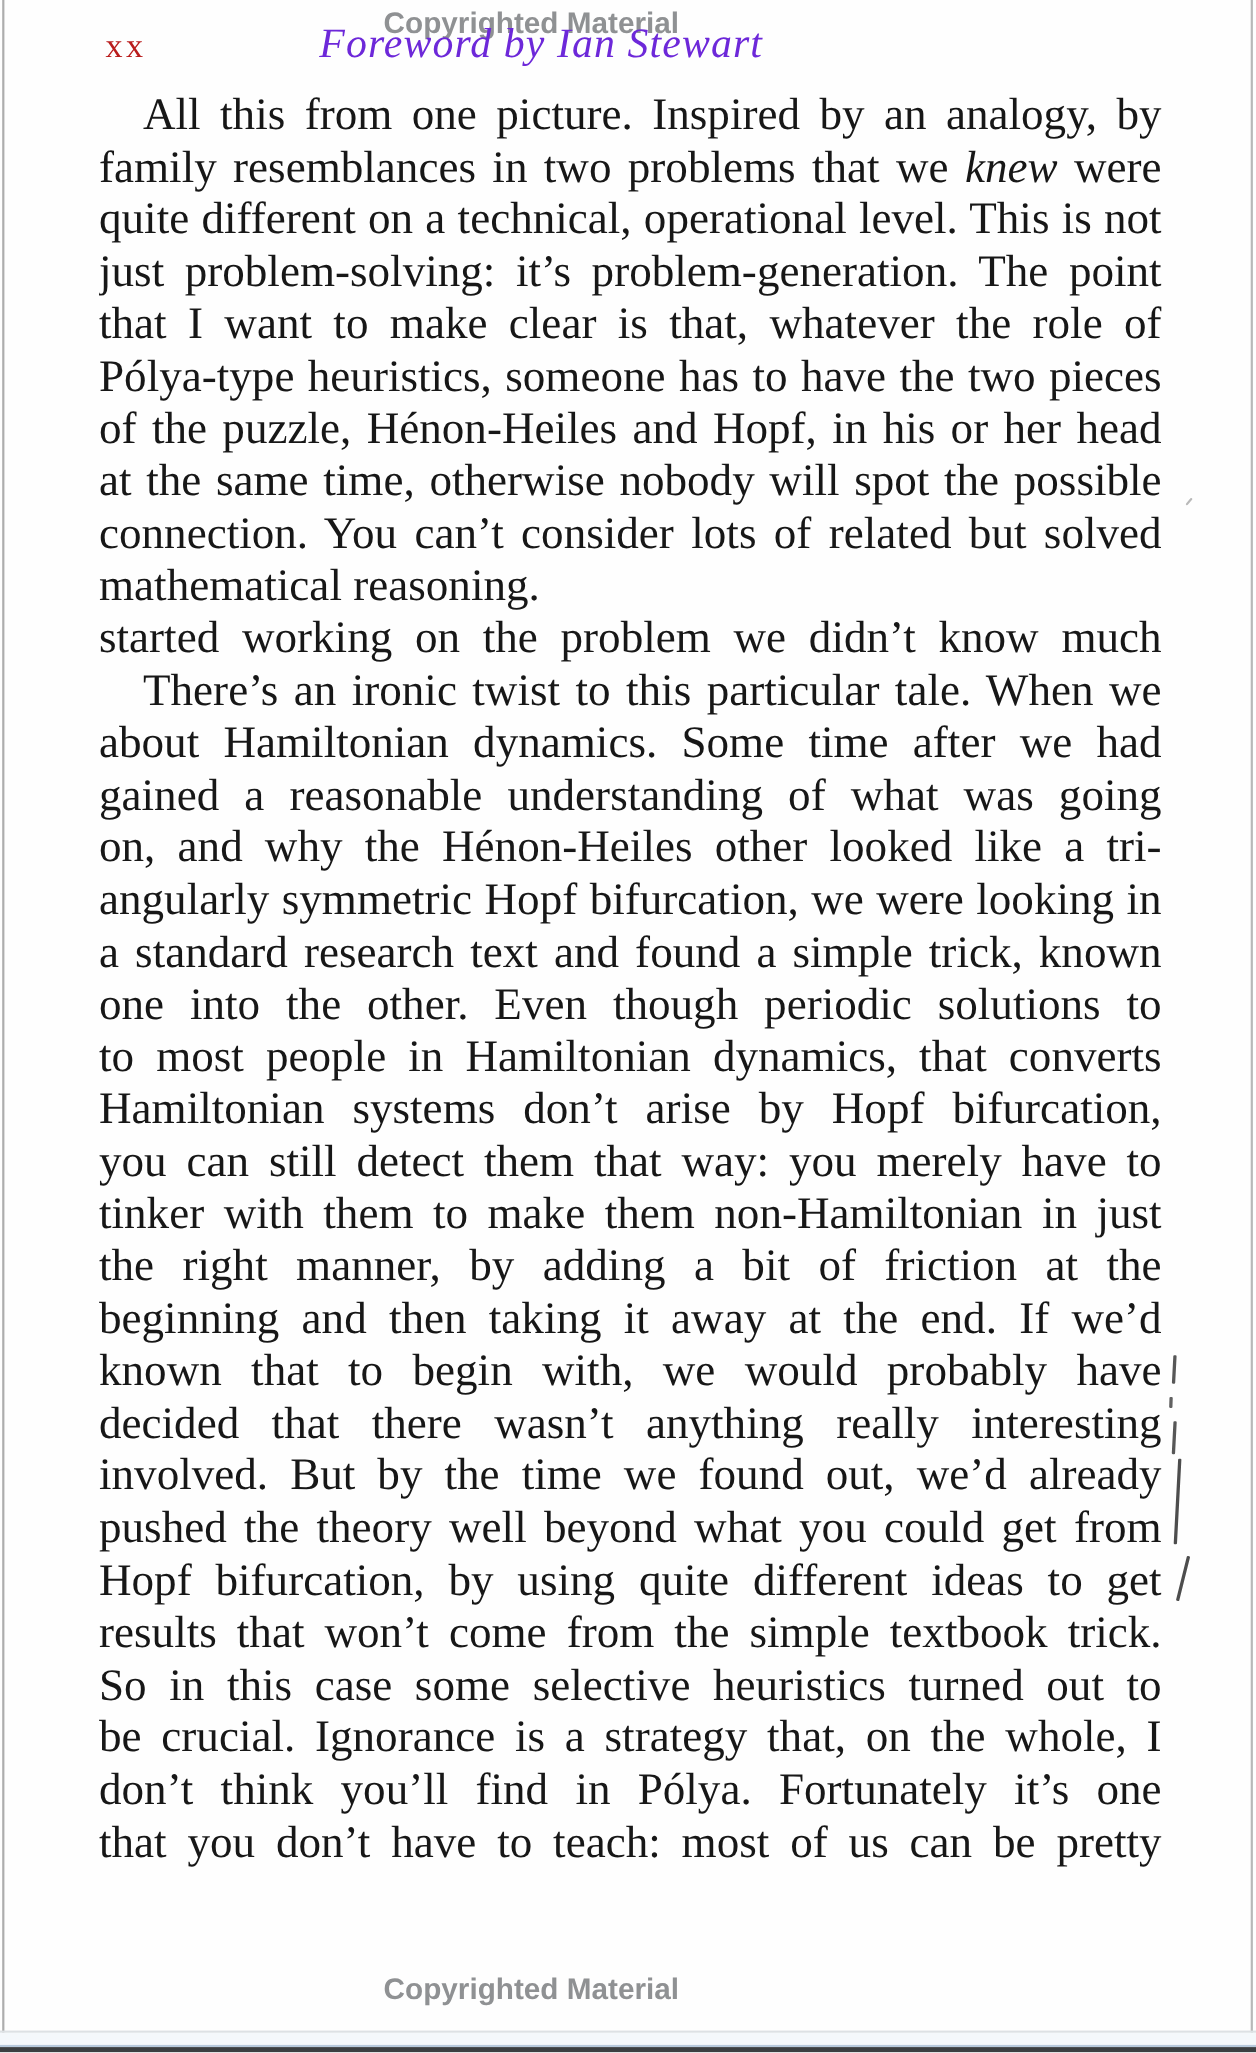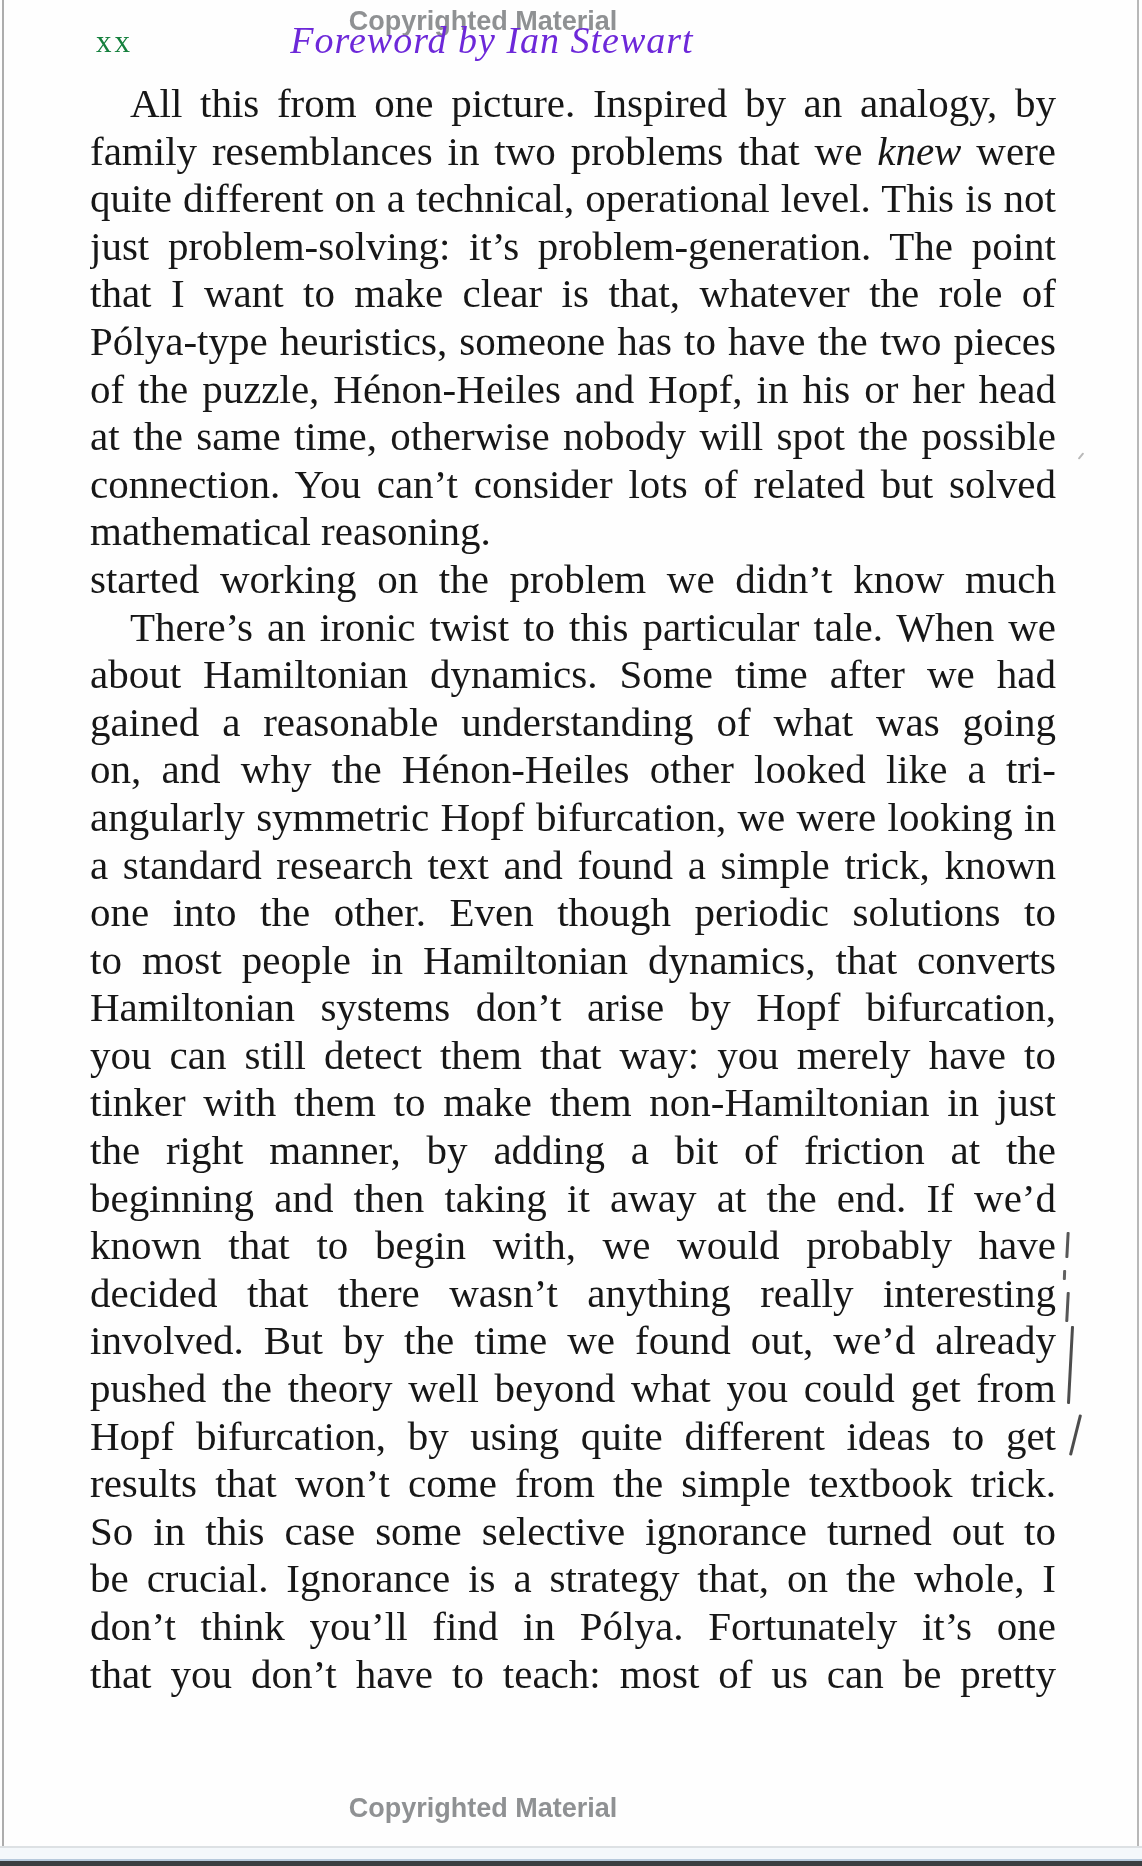--- a/index.html
+++ b/index.html
@@ -22,21 +22,21 @@
     font-size:27px;
     color:#8f9193;
     white-space:nowrap;
     transform:translateX(-50%);
   }
   .watermark.top{left:483px;top:6px;}
   .watermark.bottom{left:483px;top:1793px;}
 
   .page-number{
     position:absolute;left:96px;top:24px;
-    font-size:31px;letter-spacing:3px;color:#15803d;
+    font-size:31px;letter-spacing:3px;color:#b91c1c;
   }
   .header-title{
     position:absolute;left:492px;top:18px;
     transform:translateX(-50%);
     font-style:italic;
     font-size:38px;
     letter-spacing:1px;
     white-space:nowrap;
     color:#6d28d9;
   }
@@ -109,21 +109,21 @@
       <div class="line">you can still detect them that way: you merely have to</div>
       <div class="line">tinker with them to make them non-Hamiltonian in just</div>
       <div class="line">the right manner, by adding a bit of friction at the</div>
       <div class="line">beginning and then taking it away at the end. If we’d</div>
       <div class="line">known that to begin with, we would probably have</div>
       <div class="line">decided that there wasn’t anything really interesting</div>
       <div class="line">involved. But by the time we found out, we’d already</div>
       <div class="line">pushed the theory well beyond what you could get from</div>
       <div class="line">Hopf bifurcation, by using quite different ideas to get</div>
       <div class="line">results that won’t come from the simple textbook trick.</div>
-      <div class="line">So in this case some selective ignorance turned out to</div>
+      <div class="line">So in this case some selective heuristics turned out to</div>
       <div class="line">be crucial. Ignorance is a strategy that, on the whole, I</div>
       <div class="line">don’t think you’ll find in Pólya. Fortunately it’s one</div>
       <div class="line">that you don’t have to teach: most of us can be pretty</div>
     </div>
 
   <div class="watermark bottom">Copyrighted Material</div>
 
   <div class="bottom-strip strip-faintline"></div>
   <div class="bottom-strip strip-pale"></div>
   <div class="bottom-strip strip-blue"></div>

